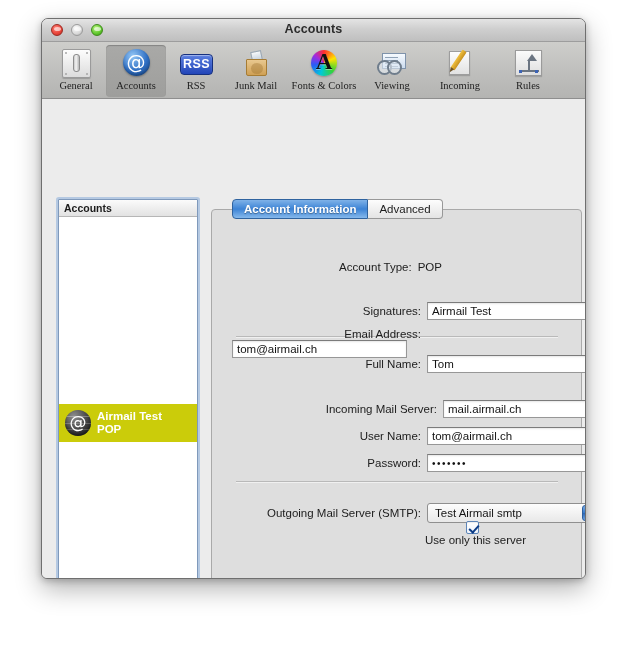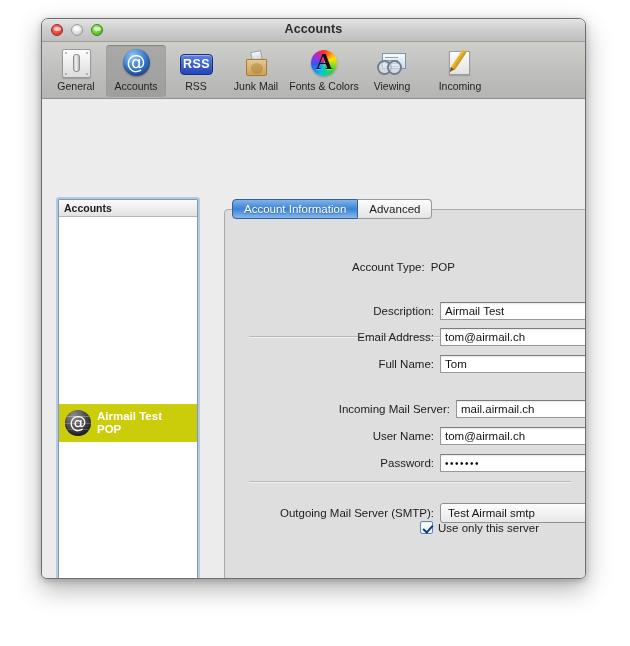--- a/index.html
+++ b/index.html
@@ -97,20 +97,21 @@
   .tb-icon {
     width: 32px; height: 30px;
     position: relative;
     margin-bottom: 2px;
   }
   .tb-label {
     font-size: 10.5px;
     color: #1e1e1e;
     white-space: nowrap;
     line-height: 12px;
+    font-family: Liberation Serif, serif;
   }
 
   
   .ic-general {
     width: 27px; height: 27px;
     margin: 1px auto 0;
     background: linear-gradient(to bottom, #fdfdfd, #dcdcdc);
     border: 1px solid #9a9a9a;
     border-radius: 2px;
     position: relative;
@@ -456,28 +457,28 @@
   .tab:first-child {
     border-left: 1px solid #989898;
     border-radius: 4px 0 0 4px;
   }
   .tab:last-child {
     border-radius: 0 4px 4px 0;
   }
   .tab.active {
     background: linear-gradient(to bottom, #7fb2e8 0%, #3f85d6 48%, #3f85d6 52%, #86b9ec 100%);
     color: #ffffff;
-    font-weight: normal;
+    font-weight: bold;
     border-color: #2f639f;
     text-shadow: 0 1px 1px rgba(0,0,0,0.35);
   }
 
   #pane {
     position: absolute;
-    left: 182px;
+    left: 169px;
     top: 110px;
     width: 371px;
     height: 415px;
     background: #dedede;
     border: 1px solid #a9a9a9;
     border-radius: 4px;
     box-sizing: border-box;
   }
 
   
@@ -561,20 +562,21 @@
   #smtp-arrows::before { top: 3px;    border-bottom: 4px solid #ffffff; }
   #smtp-arrows::after  { bottom: 3px; border-top: 4px solid #ffffff; }
 
   
   #use-only-row {
     position: absolute;
     left: 378px;
     top: 422px;
     display: flex;
     align-items: center;
+    flex-direction: column;
   }
   #use-only-box {
     width: 13px; height: 13px;
     border: 1px solid #5d85b8;
     border-radius: 2px;
     background: linear-gradient(to bottom, #ffffff, #eef3fa);
     position: relative;
     box-sizing: border-box;
     box-shadow: inset 0 1px 1px rgba(0,0,0,0.08);
   }
@@ -675,20 +677,33 @@
       <div class="tb-icon">
         <div class="ic-composing">
             <span class="sheet"></span>
             <span class="pencil"></span>
           </div>
       </div>
       <div class="tb-label">Incoming</div>
     </div>
 
 
+    <div class="tb-item">
+      <div class="tb-icon">
+        <div class="ic-rules">
+          <span class="arrow"></span>
+            <span class="stem"></span>
+          <span class="branch b1"></span>
+            <span class="branch b2"></span>
+          <span class="dot d1"></span>
+            <span class="dot d2"></span>
+        </div>
+      </div>
+      <div class="tb-label">Rules</div>
+    </div>
 
   </div>
 
   <div id="body">
 
     <div id="account-list">
       <div id="list-header">Accounts</div>
       <div id="list-body">
         <div class="acct-row" id="acct-row-0" style="background: rgb(203, 204, 10);">
           <div class="acct-icon">@</div>
@@ -704,25 +719,25 @@
 
       <div class="sep" style="left:24px; top:126px; width:322px;"></div>
       <div class="sep" style="left:24px; top:271px; width:322px;"></div>
 
       <div class="frow" style="left:0; top:51px; width:230px; justify-content:flex-end;">
         <span class="flabel">Account Type:</span>
         <span class="fvalue-static">POP</span>
       </div>
 
       <div class="frow" style="left:0; top:92px;">
-        <span class="flabel" style="width:209px;">Description:</span>
+        <span class="flabel" style="width:209px;">Signatures:</span>
         <span class="ftext" style="width:175px;">Airmail Test</span>
       </div>
 
-      <div class="frow" style="left:0; top:118px;">
+      <div class="frow" style="left:0; top:118px;flex-direction:column;">
         <span class="flabel" style="width:209px;">Email Address:</span>
         <span class="ftext" style="width:175px;">tom@airmail.ch</span>
       </div>
 
       <div class="frow" style="left:0; top:145px;justify-content:space-between;">
         <span class="flabel" style="width:209px;">Full Name:</span>
         <span class="ftext" style="width:175px;">Tom</span>
       </div>
 
       <div class="frow" style="left:0; top:190px;margin-left:16px;">

